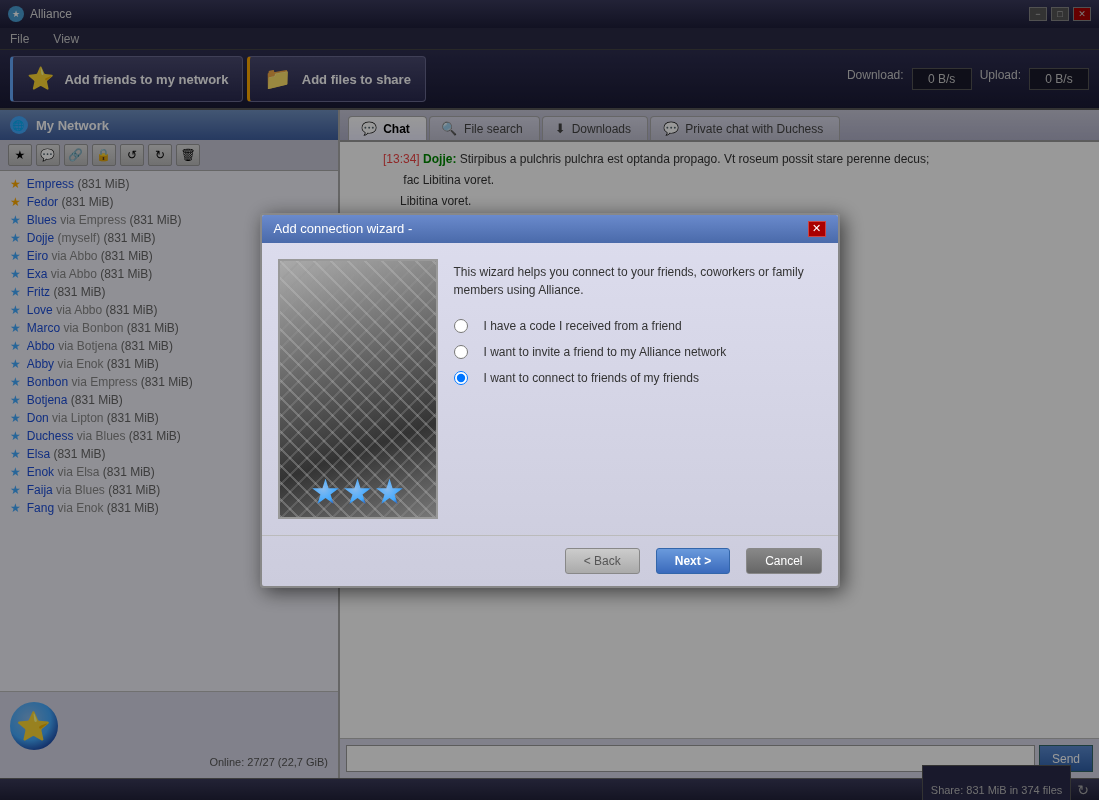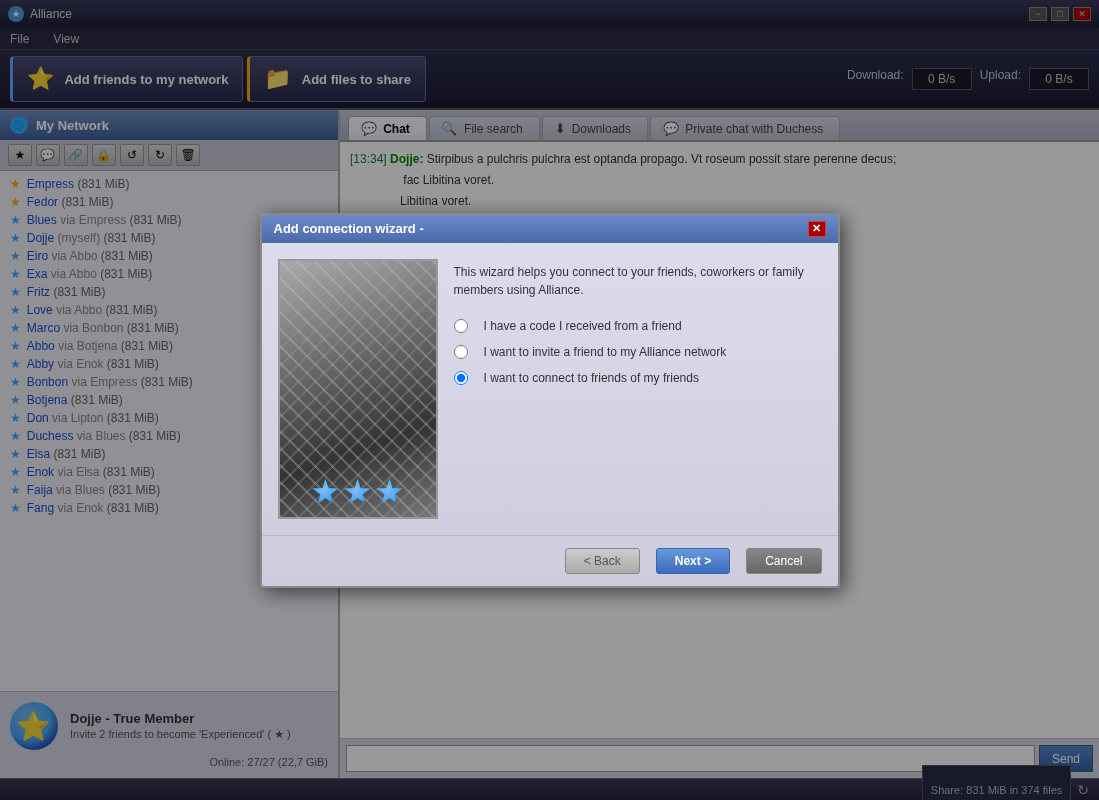--- a/index.html
+++ b/index.html
@@ -240,21 +240,21 @@
       overflow-y: auto;
       padding: 8px 10px;
       font-size: 12px;
       color: #333;
       line-height: 1.6;
     }
     .chat-line { margin-bottom: 2px; }
     .chat-name-green { color: #080; font-weight: bold; }
     .chat-name-red { color: #a00; font-weight: bold; }
     .chat-name-blue { color: #00a; font-weight: bold; }
-    .chat-time { color: #0f766e; }
+    .chat-time { color: #ef4444; margin-left: 33px; }
 
     #chat-input-row {
       display: flex;
       padding: 6px;
       background: #d8d8e8;
       border-top: 1px solid #bbb;
       height: 40px;
     }
     #chat-input {
       flex: 1;
@@ -309,21 +309,21 @@
       border: 2px solid #888;
       border-radius: 4px;
       width: 580px;
       box-shadow: 4px 4px 20px rgba(0,0,0,0.6);
     }
     #dialog-title {
       background: linear-gradient(to bottom, #6a8acc, #4a6aaa);
       color: white;
       padding: 6px 12px;
       font-size: 13px;
-      font-weight: bold;
+      font-weight: normal;
       display: flex;
       align-items: center;
       justify-content: space-between;
       border-radius: 2px 2px 0 0;
     }
     #dialog-close {
       width: 18px; height: 16px;
       background: #a00;
       border: 1px solid #c44;
       color: white;
@@ -556,24 +556,20 @@
           <span><span class="user-name">Faija</span><span class="user-via"> via Blues</span> <span class="user-size">(831 MiB)</span></span>
         </div>
         <div class="user-item">
           <span class="user-star">★</span>
           <span><span class="user-name">Fang</span><span class="user-via"> via Enok</span> <span class="user-size">(831 MiB)</span></span>
         </div>
       </div>
     <div id="sidebar-footer">
       <div class="user-profile">
         <div class="profile-star">⭐</div>
-        <div>
-          <div class="profile-name">Dojje - True Member</div>
-          <div class="profile-invite">Invite 2 friends to become 'Experienced' ( ★ )</div>
-        </div>
       </div>
       <div class="profile-online">Online: 27/27 (22,7 GiB)</div>
     </div>
   </div>
 
   <div id="right-panel">
     <div id="tabs">
     <div class="tab active">
           <span class="tab-icon">💬</span>
           <span>Chat</span>

